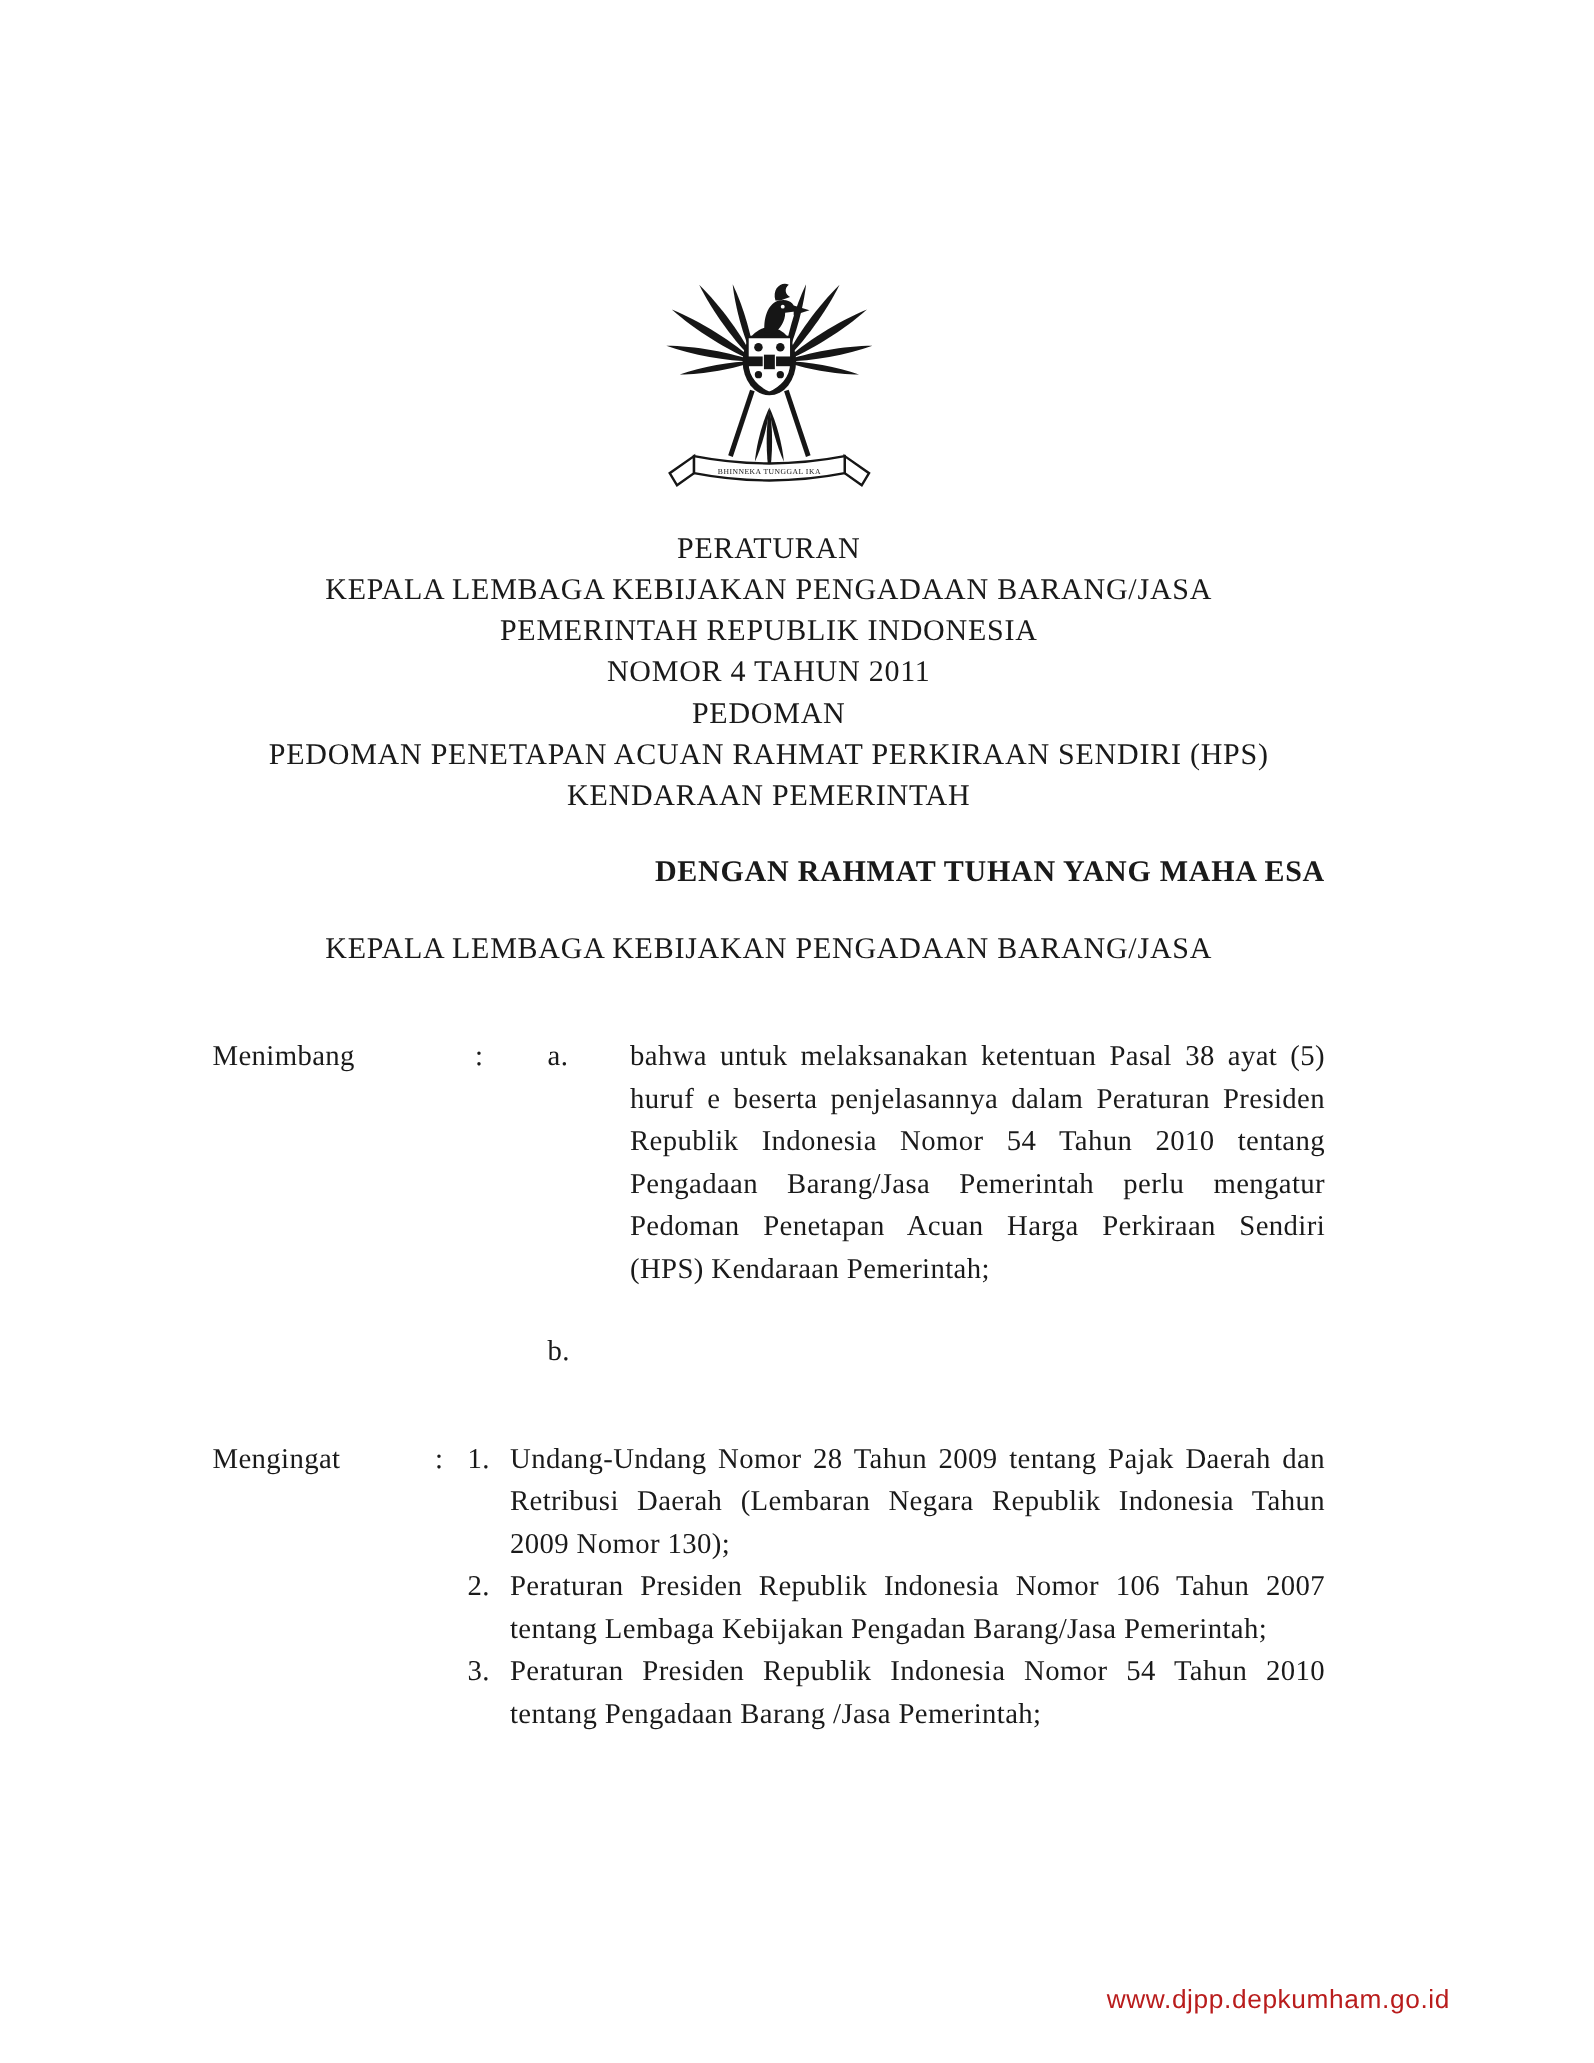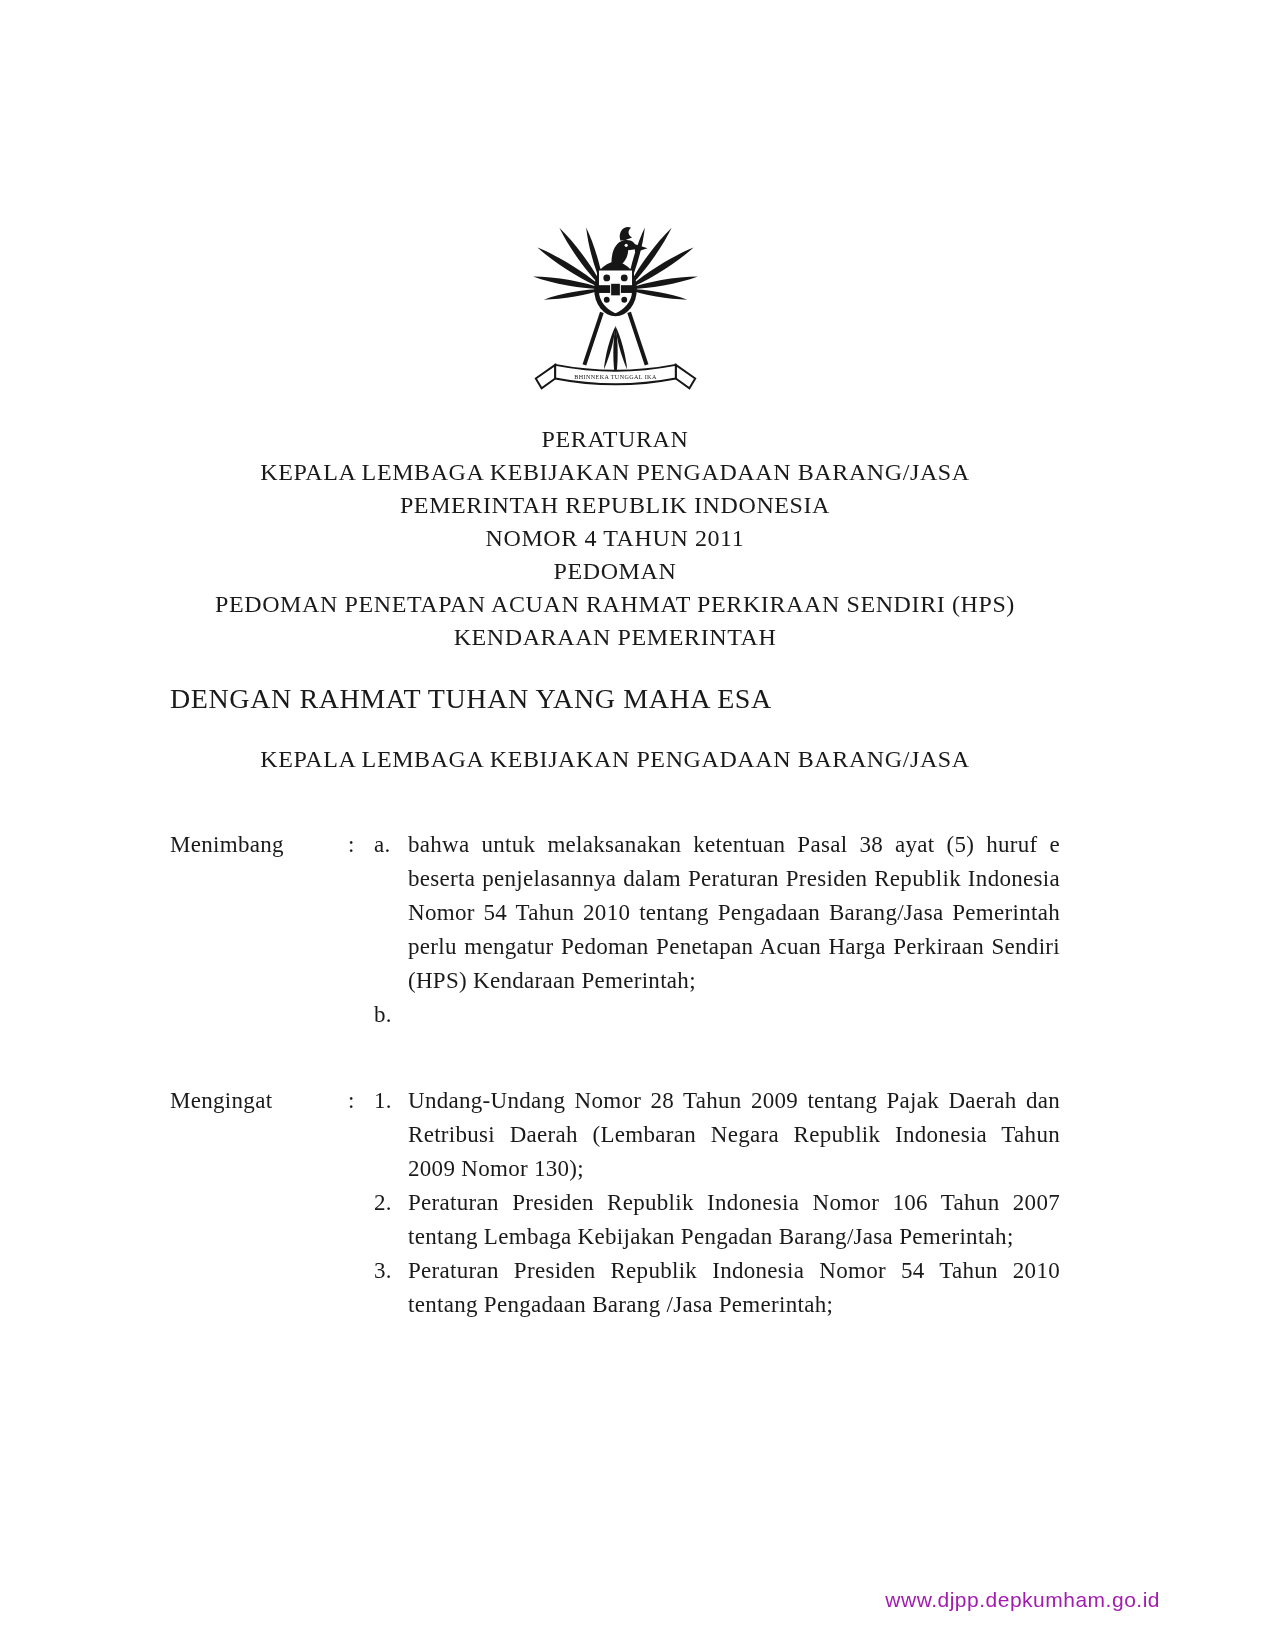--- a/index.html
+++ b/index.html
@@ -29,59 +29,61 @@
   }
   .title-block {
     margin-top: 22px;
     text-align: center;
     font-size: 24px;
     line-height: 33px;
     letter-spacing: 0.6px;
   }
   .invocation {
     margin-top: 28px;
-    text-align: left;
-    font-size: 28px;
+    text-align: right;
+    font-size: 24px;
     line-height: 33px;
     letter-spacing: 0.6px;
+    font-weight: bold;
   }
   .issuer-block {
     margin-top: 28px;
     text-align: center;
     font-size: 24px;
     line-height: 33px;
     letter-spacing: 0.6px;
   }
   .clause {
     display: grid;
     grid-template-columns: 178px 26px 34px 1fr;
     font-size: 23px;
     line-height: 34px;
     letter-spacing: 0.3px;
   }
   .clause.first {
     margin-top: 52px;
+    gap: 32px;
   }
   .clause.second {
     margin-top: 52px;
   }
   .c-label { text-align: left; }
   .c-colon { text-align: left; }
   .c-marker { text-align: left; }
   .c-text {
     text-align: justify;
     text-justify: inter-word;
   }
   .watermark {
     position: absolute;
     right: 115px;
     bottom: 50px;
     font-family: "Liberation Sans", "DejaVu Sans", sans-serif;
     font-size: 21px;
-    color: #a21caf;
+    color: #b91c1c;
     letter-spacing: 0.5px;
   }
   svg text.banner-text {
     font-family: "Liberation Serif", serif;
     font-size: 6.3px;
     letter-spacing: 0.4px;
     fill: #161616;
   }
 </style>
 </head>

